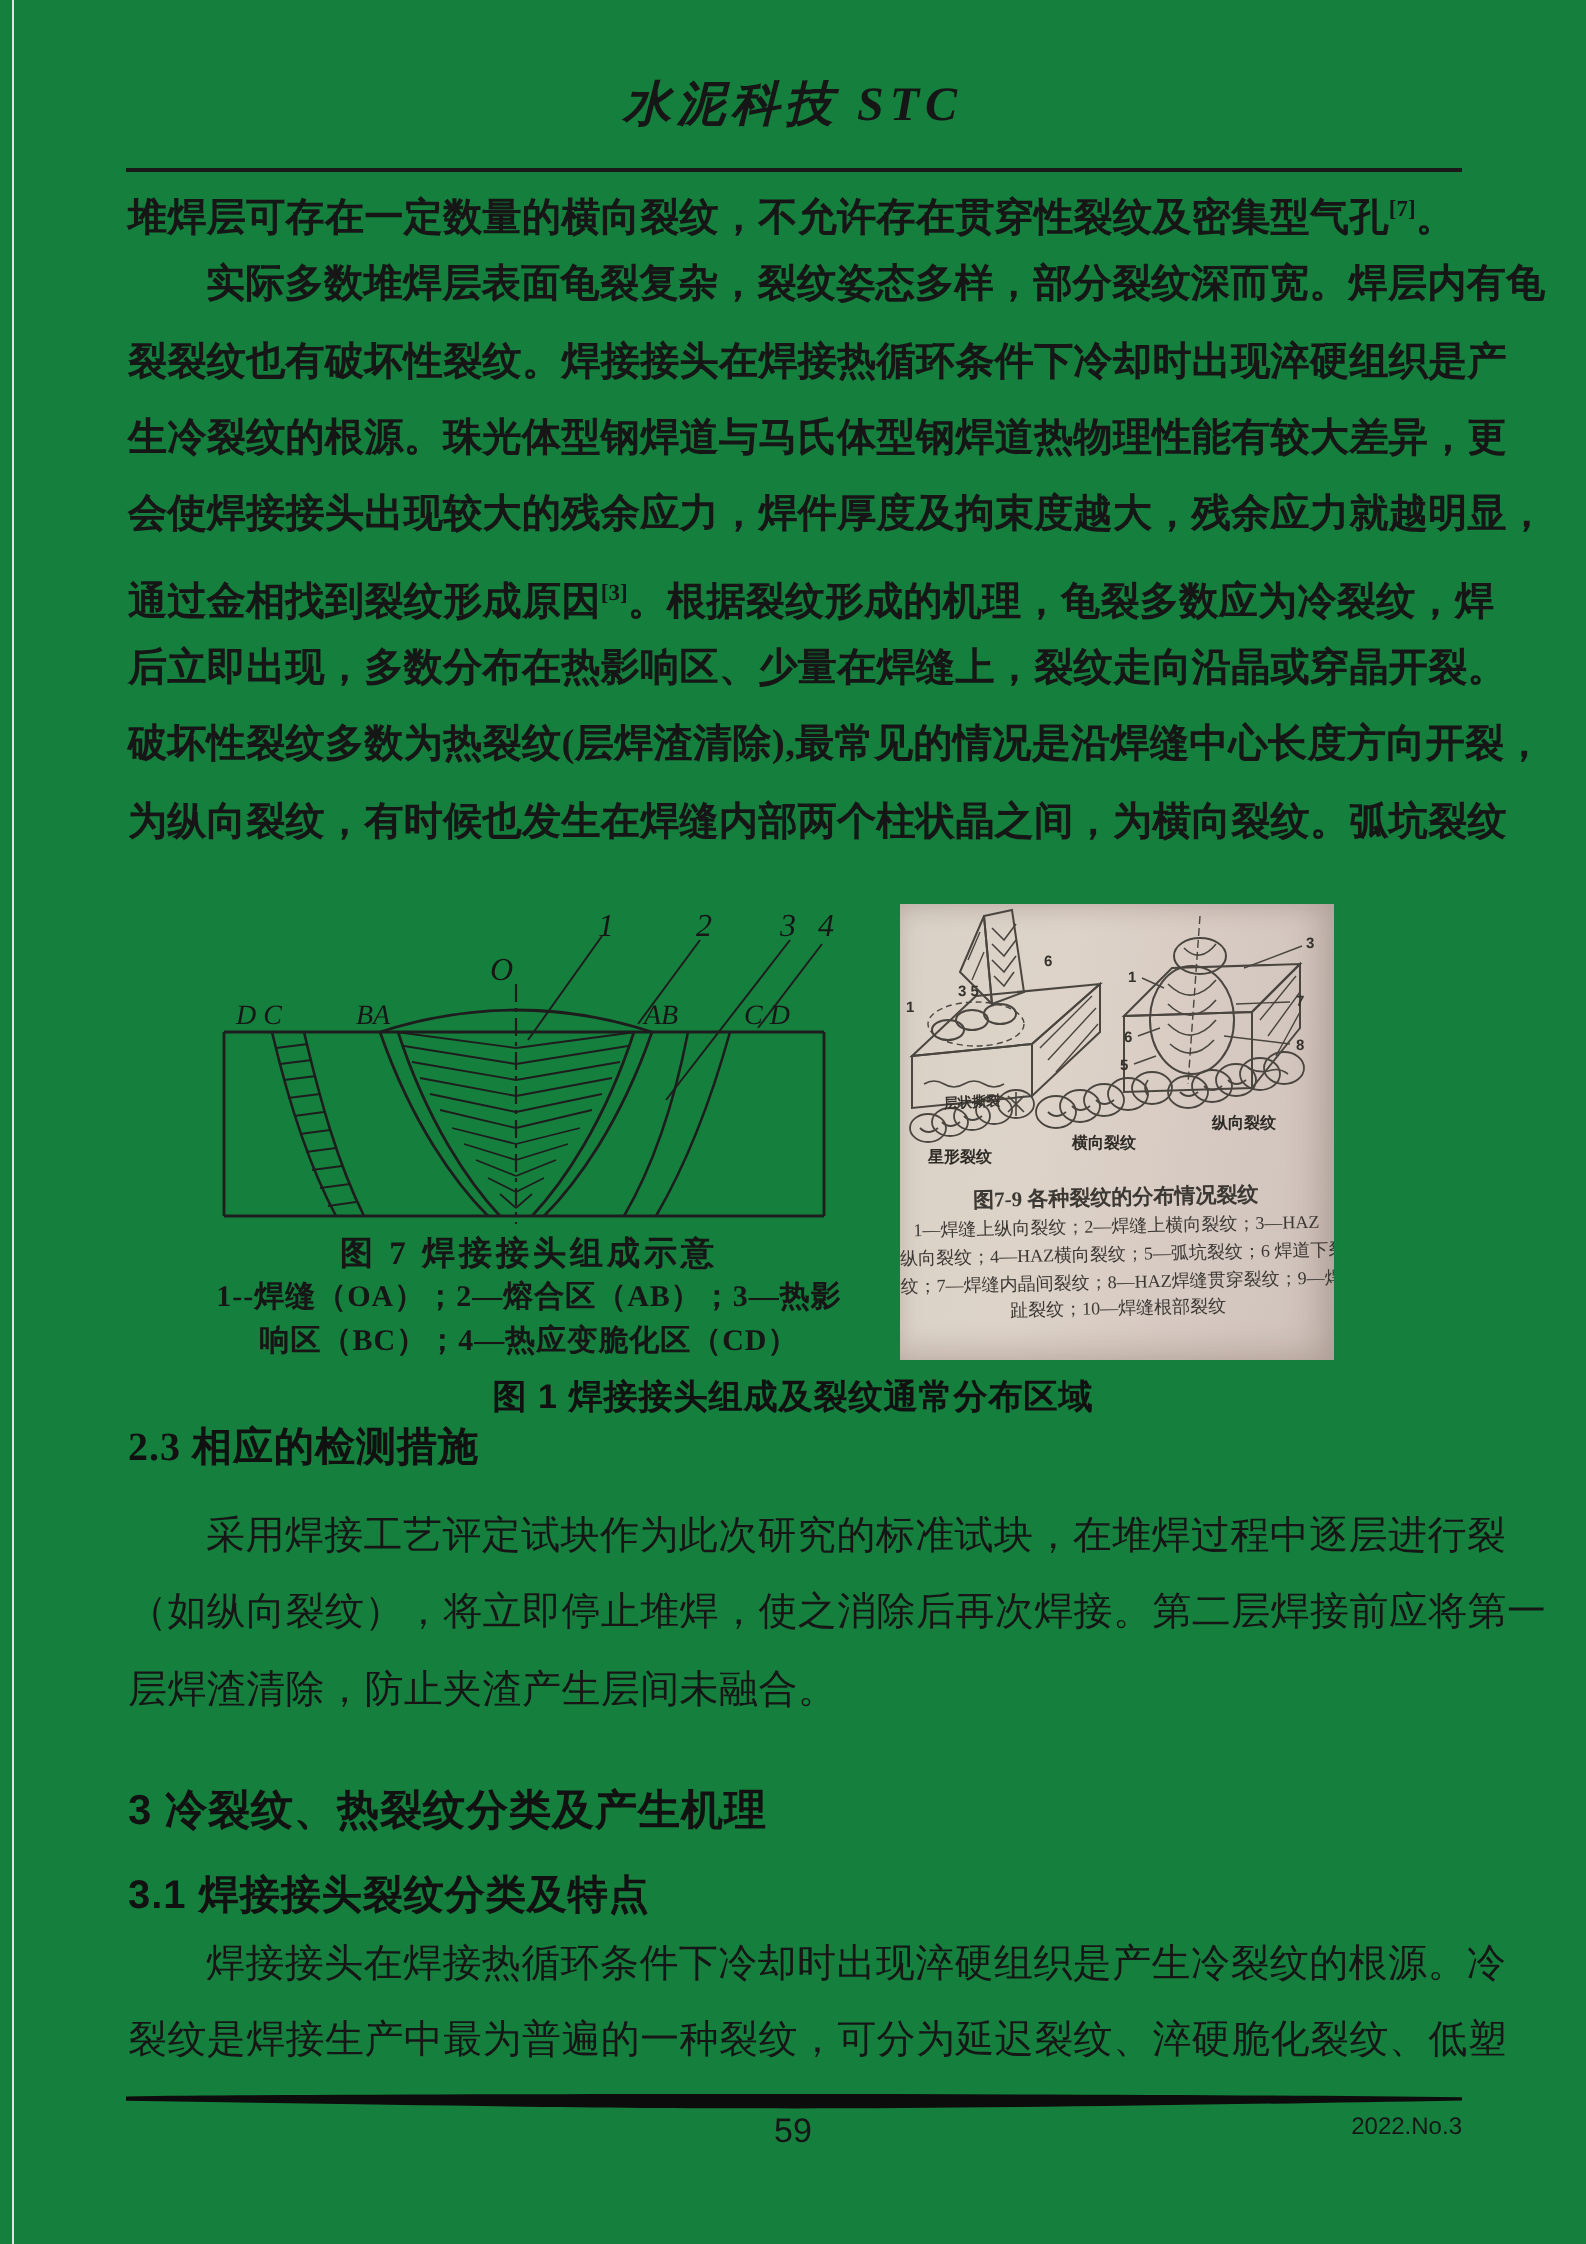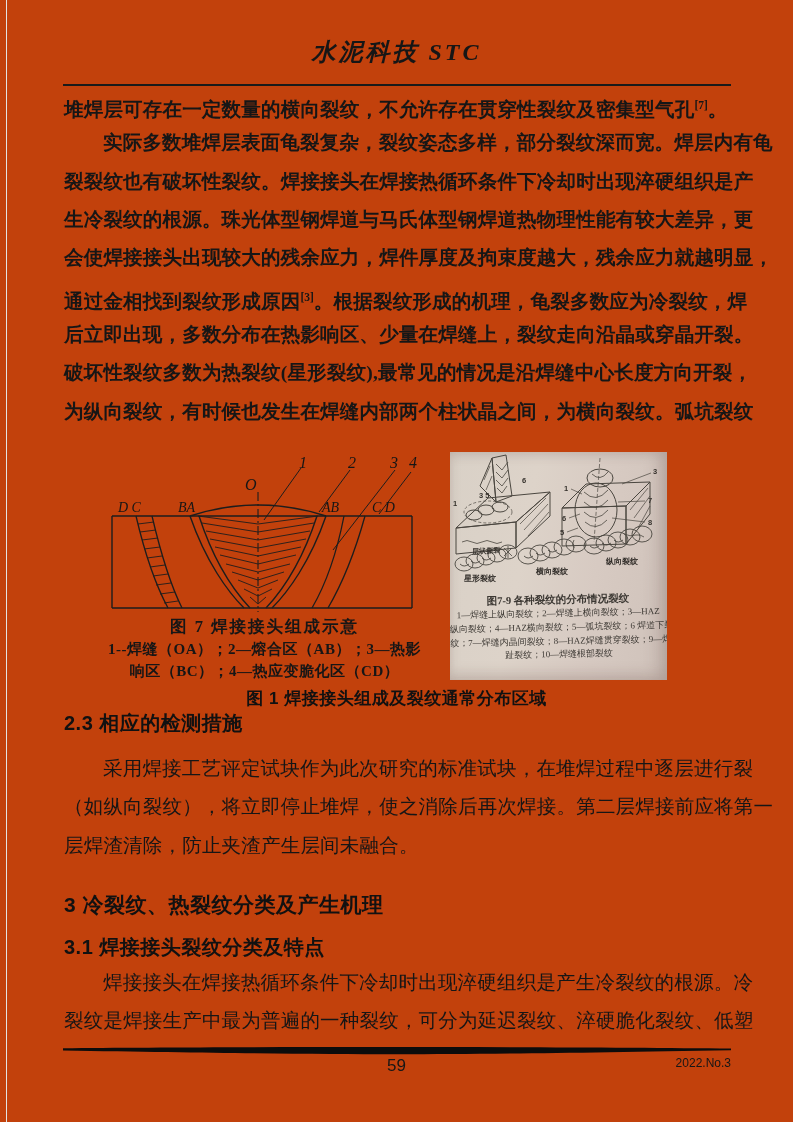--- a/index.html
+++ b/index.html
@@ -1,35 +1,35 @@
 <!DOCTYPE html>
 <html><head>
 <meta charset="utf-8">
 <style>
   html,body{margin:0;padding:0;background:#ffffff;}
-  .page{position:relative;width:793px;height:1122px;background:#c2410c;overflow:hidden;
+  .page{position:relative;width:793px;height:1122px;background:#15803d;overflow:hidden;
         font-family:"Liberation Serif","DejaVu Serif",serif;color:#161616;}
   .page-edge{position:absolute;left:6px;top:0;width:1px;height:1122px;background:#e3e3e3;}
 
   .journal-title{position:absolute;left:0;top:36px;width:793px;text-align:center;
         font-size:24px;font-weight:700;letter-spacing:3px;font-style:italic;}
   .header-rule{position:absolute;left:63px;top:84px;width:668px;height:2px;background:#1a1a1a;}
 
   .bodyblock{position:absolute;left:64px;width:670px;font-size:19.5px;line-height:38.35px;
         letter-spacing:0.2px;white-space:nowrap;}
   .bodyblock .line{height:38.35px;}
   .indent{text-indent:39px;}
   sup{font-size:11.5px;vertical-align:7px;letter-spacing:0;}
 
   .para1-2{top:86px;font-weight:bold;}
   .para3{top:750px;}
   .para4{top:964px;}
 
   .h-sans{font-family:"Liberation Sans","DejaVu Sans",sans-serif;font-weight:700;color:#111;}
-  .h23{position:absolute;left:64px;top:710px;font-size:20px;letter-spacing:0.5px;}
+  .h23{position:absolute;left:64px;top:710px;font-size:20px;letter-spacing:0.5px;font-family:Liberation Serif, serif;}
   .h3{position:absolute;left:64px;top:891px;font-size:21px;letter-spacing:0.5px;}
   .h31{position:absolute;left:64px;top:934px;font-size:20px;letter-spacing:0.5px;}
 
   .fig1-caption{position:absolute;left:0;top:687px;width:793px;text-align:center;
         font-size:17px;letter-spacing:0.5px;}
 
   .leftfig{position:absolute;left:92px;top:452px;width:345px;}
   .leftfig svg{display:block;}
   .leftfig .fig7-title{text-align:center;font-size:16.5px;font-weight:700;letter-spacing:2px;margin-top:2px;}
   .leftfig .fig7-legend{text-align:center;font-size:15px;font-weight:600;line-height:22px;letter-spacing:0.5px;}
@@ -61,21 +61,21 @@
   <div class="header-rule"></div>
 
   <div class="bodyblock para1-2">
     <div class="line"><span>堆焊层可存在一定数量的横向裂纹，不允许存在贯穿性裂纹及密集型气孔</span><sup>[7]</sup><span>。</span></div>
     <div class="line indent">实际多数堆焊层表面龟裂复杂，裂纹姿态多样，部分裂纹深而宽。焊层内有龟</div>
     <div class="line">裂裂纹也有破坏性裂纹。焊接接头在焊接热循环条件下冷却时出现淬硬组织是产</div>
     <div class="line">生冷裂纹的根源。珠光体型钢焊道与马氏体型钢焊道热物理性能有较大差异，更</div>
     <div class="line">会使焊接接头出现较大的残余应力，焊件厚度及拘束度越大，残余应力就越明显，</div>
     <div class="line"><span>通过金相找到裂纹形成原因</span><sup>[3]</sup><span>。根据裂纹形成的机理，龟裂多数应为冷裂纹，焊</span></div>
     <div class="line">后立即出现，多数分布在热影响区、少量在焊缝上，裂纹走向沿晶或穿晶开裂。</div>
-    <div class="line">破坏性裂纹多数为热裂纹(星形裂纹),最常见的情况是沿焊缝中心长度方向开裂，</div>
+    <div class="line">破坏性裂纹多数为热裂纹(层焊渣清除),最常见的情况是沿焊缝中心长度方向开裂，</div>
     <div class="line">为纵向裂纹，有时候也发生在焊缝内部两个柱状晶之间，为横向裂纹。弧坑裂纹</div>
   </div>
 
   <div class="leftfig">
     <svg width="345" height="162" viewBox="0 0 345 162">
       <g stroke="#1d1d1d" fill="none" stroke-width="1.4">
         <path d="M20,64 H320 M20,64 V156 M20,156 H320 M320,64 V156"></path>
       </g>
       <g stroke="#1d1d1d" fill="none" stroke-width="1.4">
         <path d="M98,64 Q166,42 234,64"></path>

